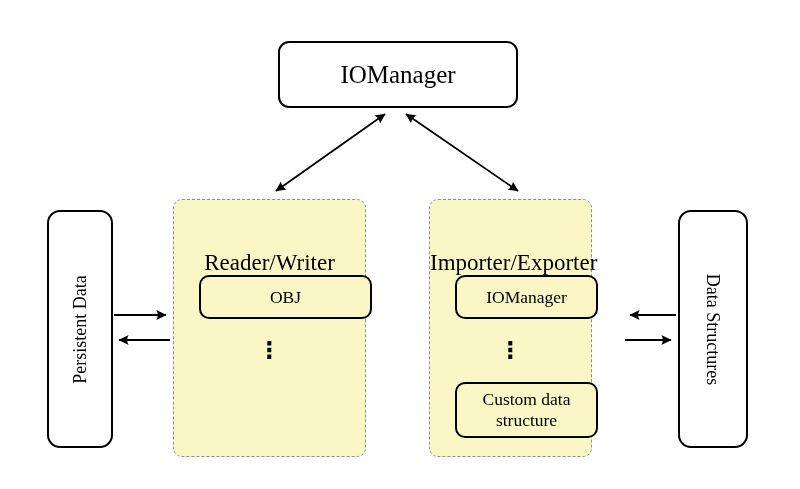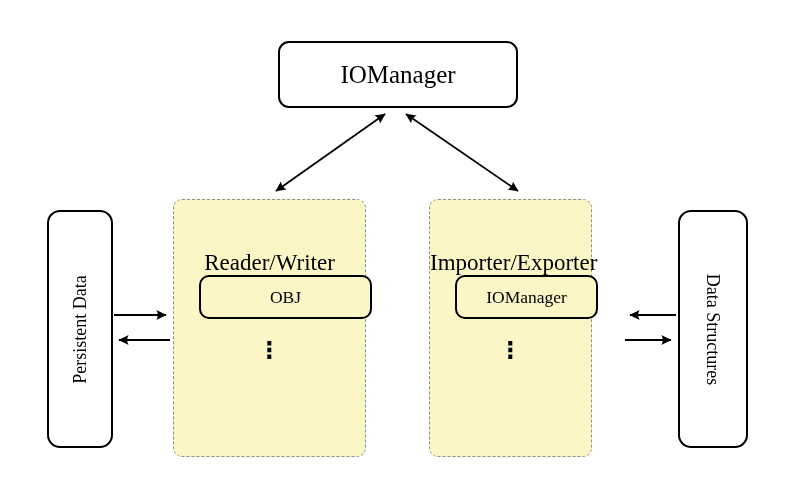--- a/index.html
+++ b/index.html
@@ -111,15 +111,19 @@
     </div>
     <div class="ellipsis">⋮</div>
   </div>
 
   <div class="group-box group-right">
     <div class="group-title">Importer/Exporter</div>
     <div class="item-box item-top">
       <span>IOManager</span>
     </div>
     <div class="ellipsis">⋮</div>
+    <div class="item-box item-bottom">
+      <span>Custom data</span>
+      <span>structure</span>
+    </div>
   </div>
 
 </div>
 
 </body></html>

